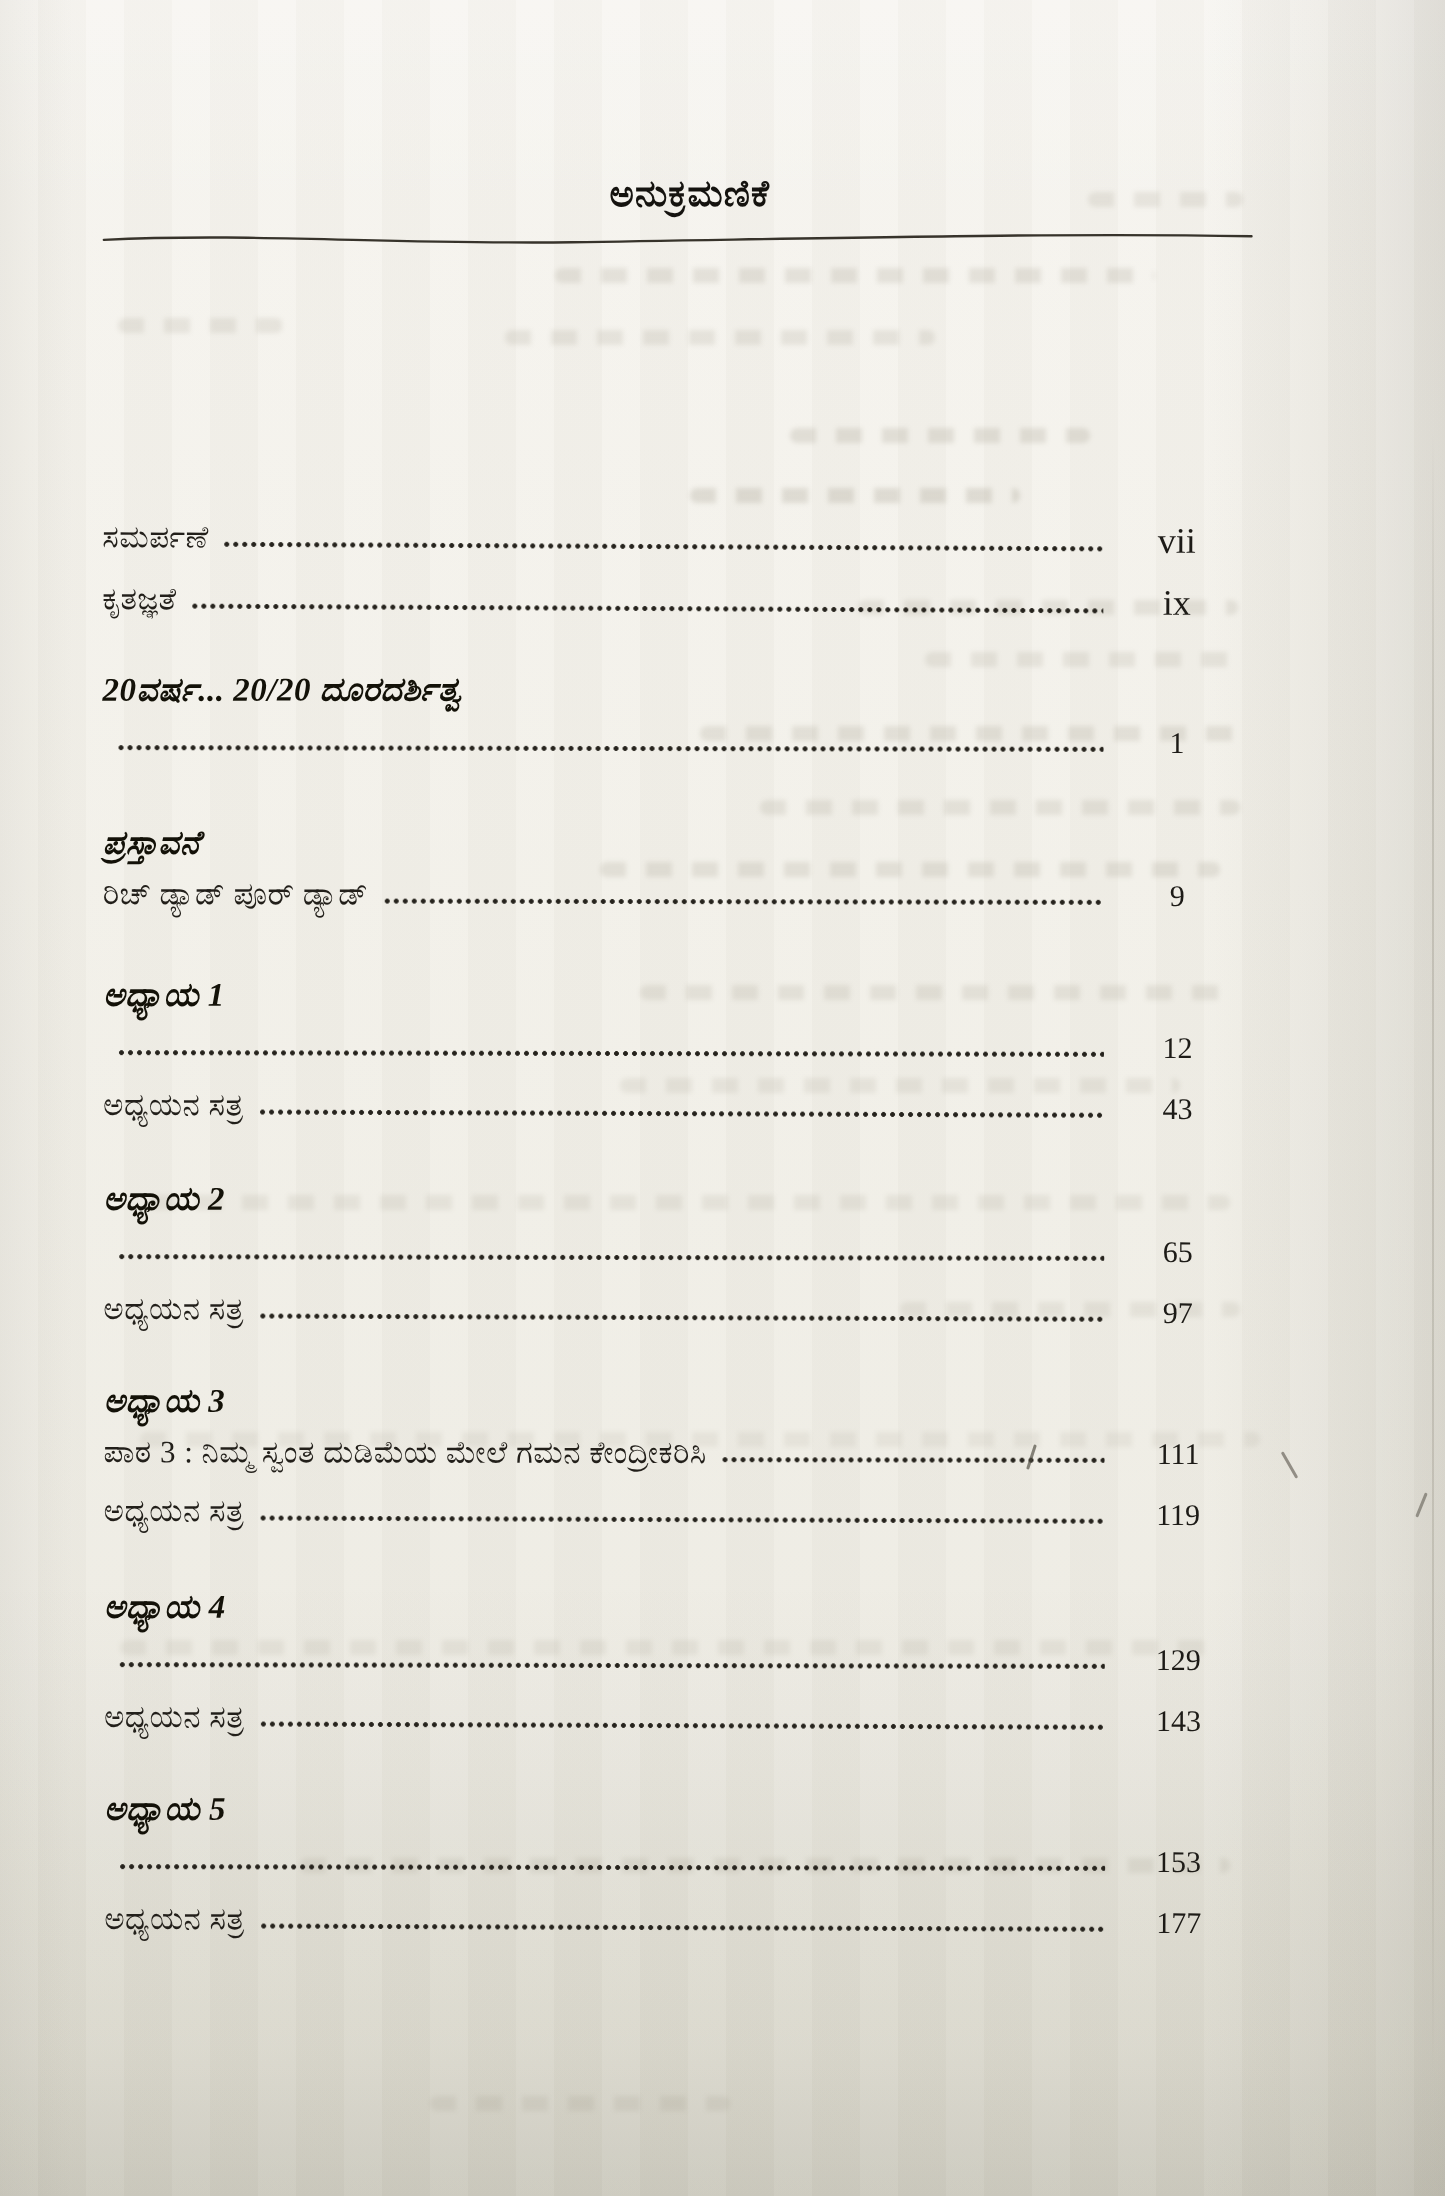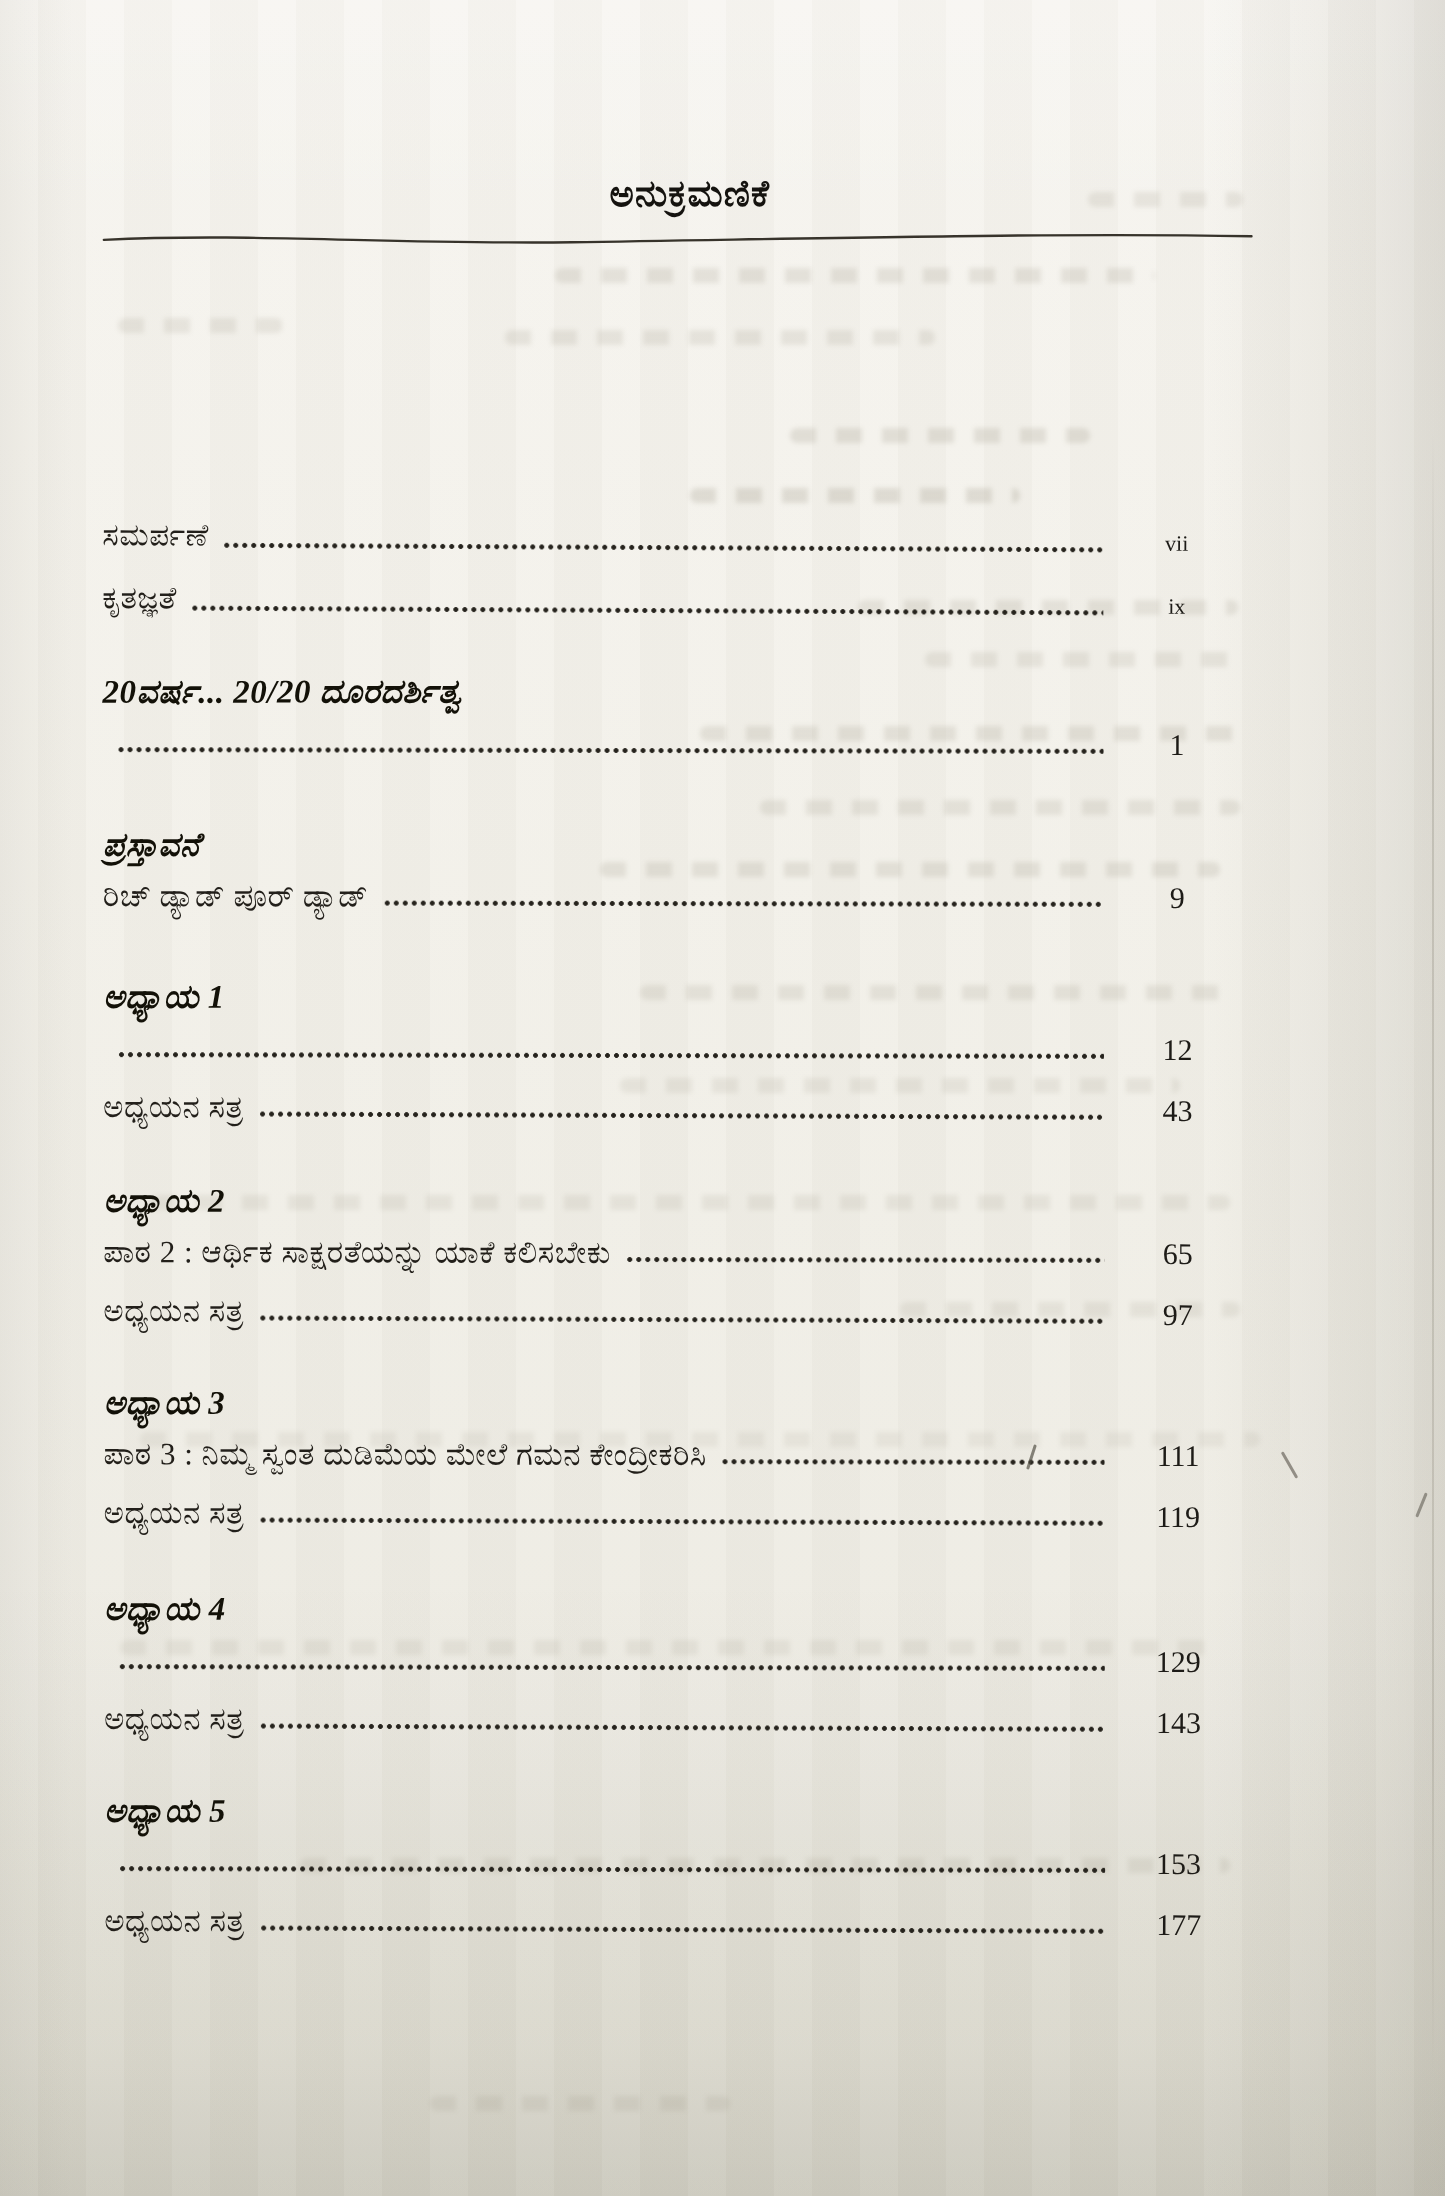--- a/index.html
+++ b/index.html
@@ -49,21 +49,21 @@
   .title {
     margin: 172px 0 0 0;
     font-size: 37px; font-weight: bold; color: #15130f;
     text-align: center; letter-spacing: 1px;
     transform: translateX(27px);
   }
   .rule { display: block; width: 103%; margin: 14px 0 0 -2px; }
 
   .front { margin-top: 268px; }
   .front .row { transform: rotate(0.38deg); }
-  .front .pnum { font-size: 22px; }
+  .front .pnum { font-size: 36px; }
 
   .row {
     display: flex; align-items: baseline;
     line-height: 46px; margin-bottom: 14px;
     font-size: 31px; white-space: nowrap;
   }
   .row .label { flex: 0 0 auto; letter-spacing: 0.5px; }
   .leader {
     flex: 1 1 auto; min-width: 40px;
     align-self: flex-end;
@@ -171,21 +171,20 @@
     <span class="leader"></span>
     <span class="pnum">43</span>
   </div>
 </div>
   </section>
 
   <section class="section">
     <h2 class="heading" style="font-style: italic;">ಅಧ್ಯಾಯ 2</h2>
     <div class="rows">
   <div class="row">
-    <span class="label">ಪಾಠ 2 : ಆರ್ಥಿಕ ಸಾಕ್ಷರತೆಯನ್ನು ಯಾಕೆ ಕಲಿಸಬೇಕು</span>
     <span class="leader"></span>
     <span class="pnum">65</span>
   </div>
 
   <div class="row">
     <span class="label">ಅಧ್ಯಯನ ಸತ್ರ</span>
     <span class="leader"></span>
     <span class="pnum">97</span>
   </div>
 </div>

